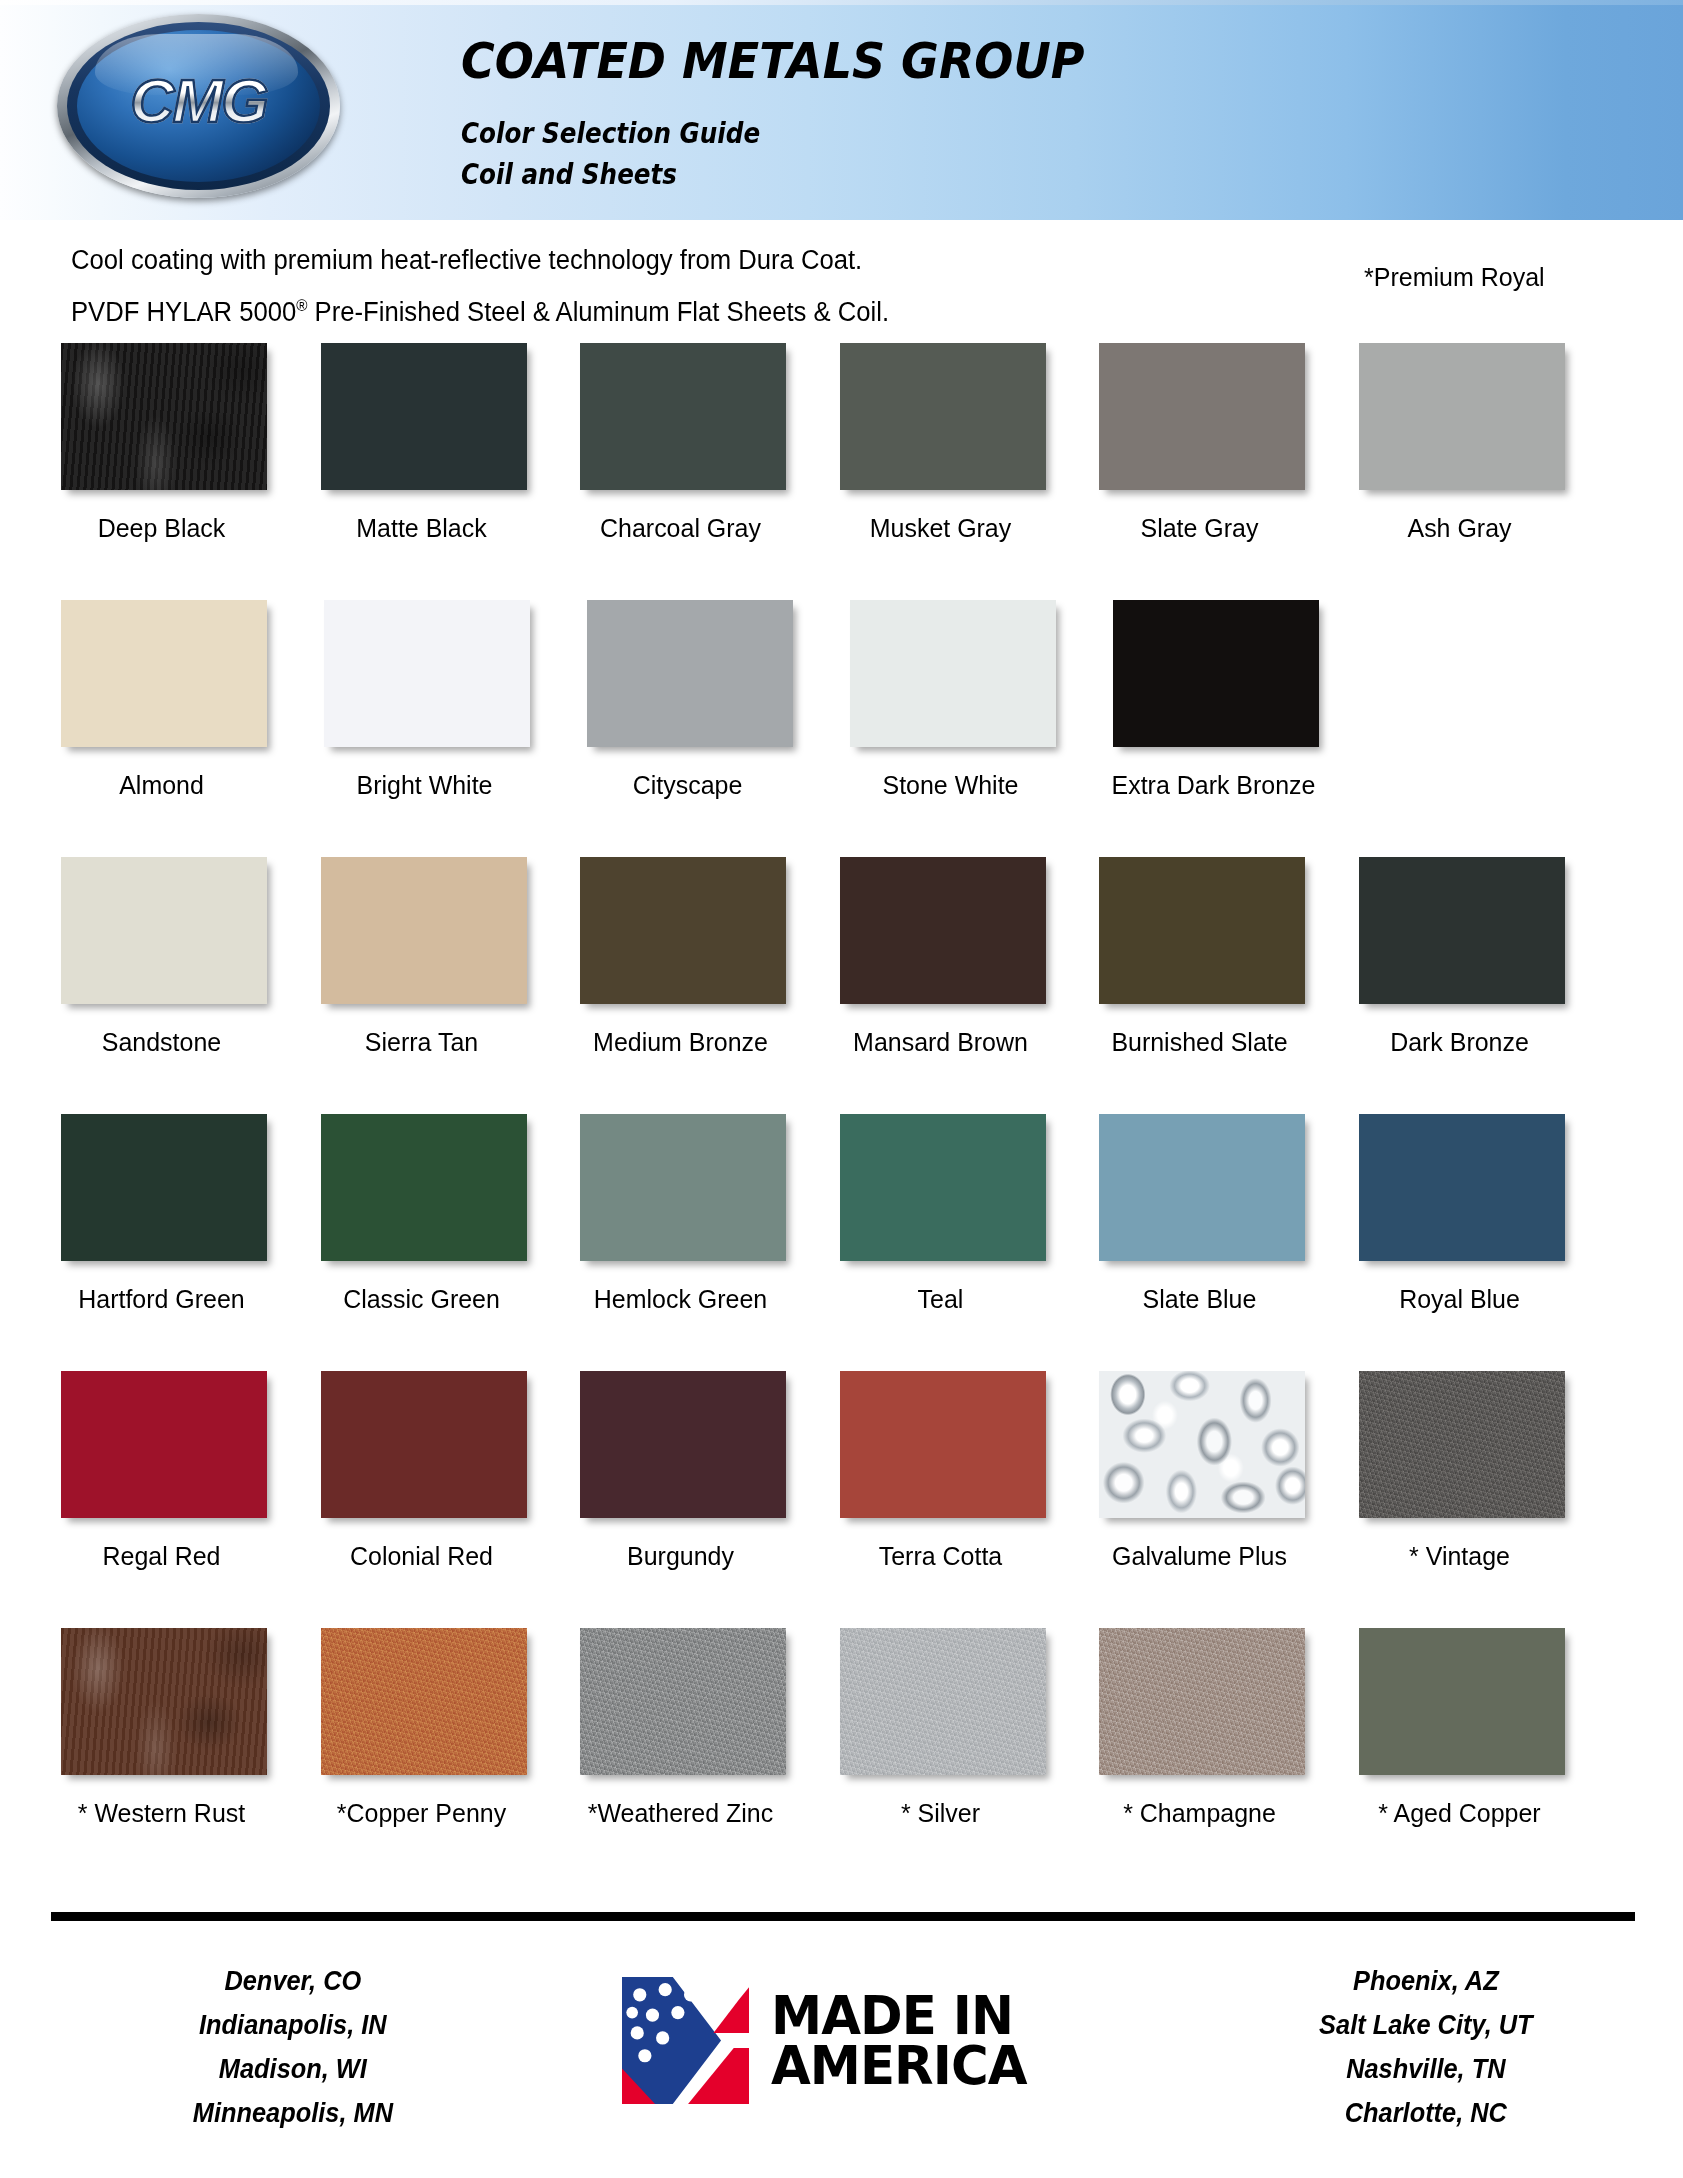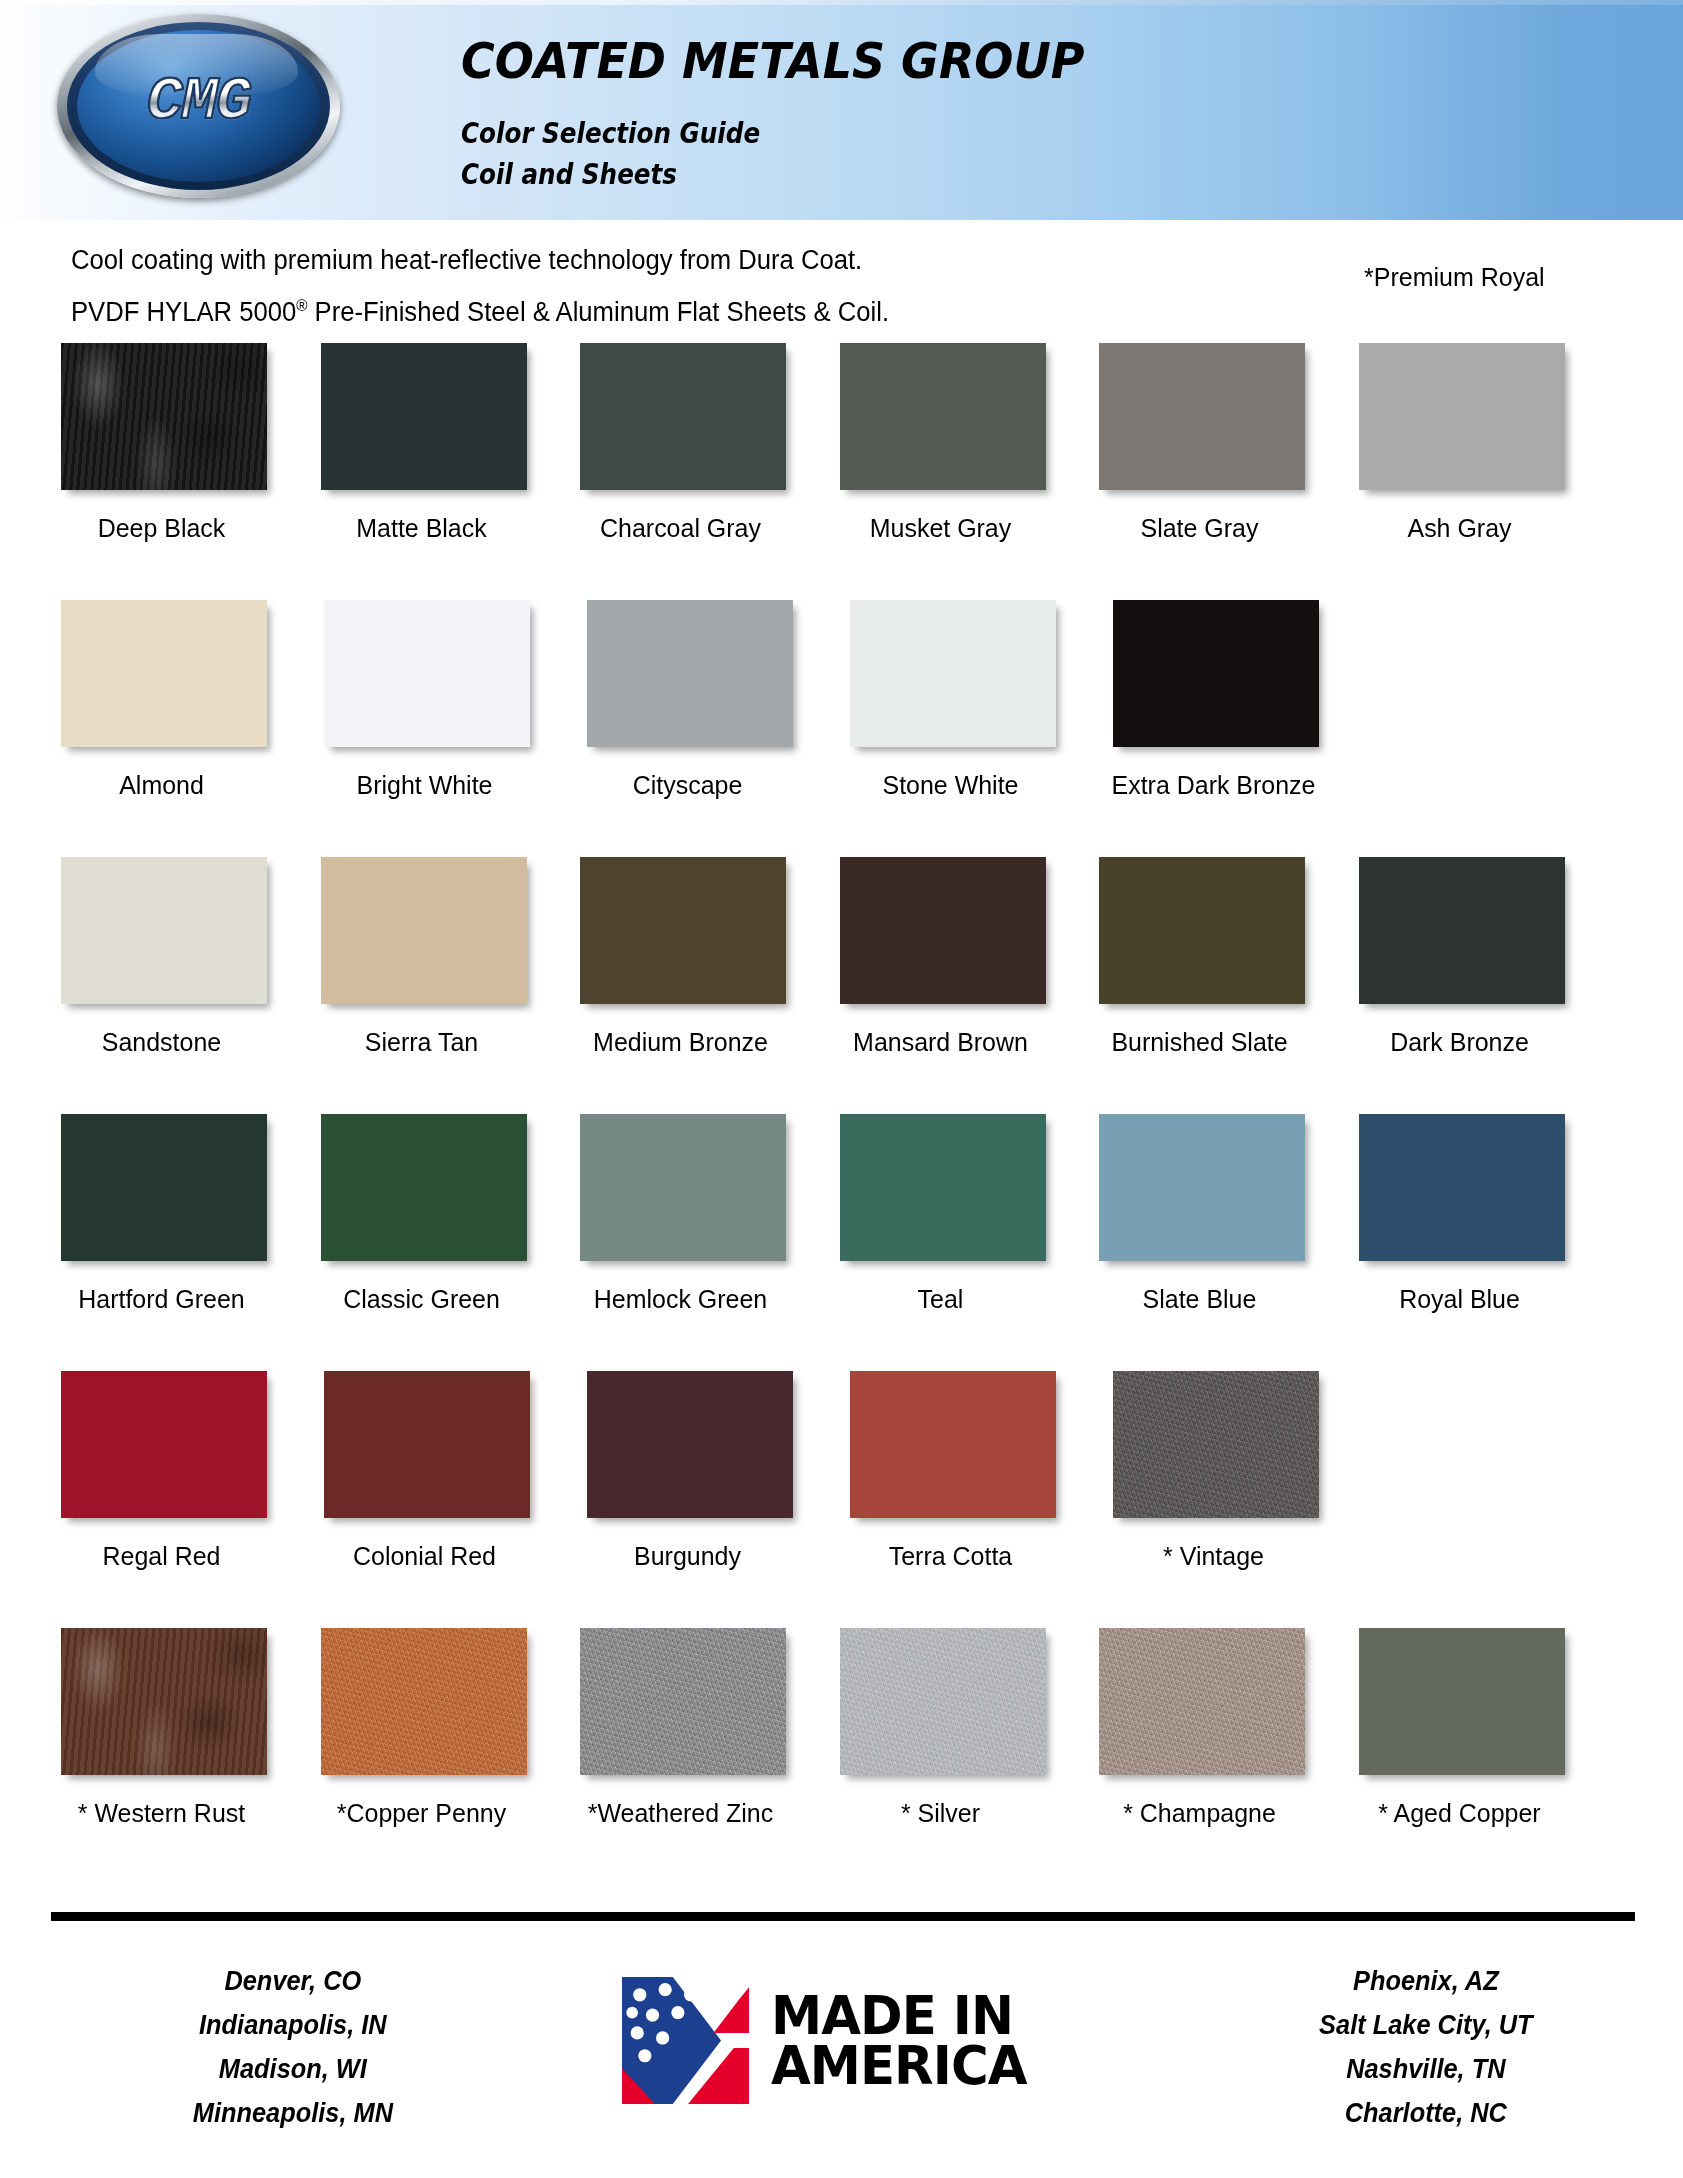--- a/index.html
+++ b/index.html
@@ -55,21 +55,21 @@
        #5b9ddb 0%, #2f71b8 32%, #17508f 58%, #0c305e 82%, #071f3f 100%);
   }
   .logo-gloss {
     position: absolute; left: 38px; top: 20px; width: 203px; height: 61px;
     border-radius: 50% 50% 46% 46% / 100% 100% 60% 60%;
     background: linear-gradient(180deg, rgba(255,255,255,0.42), rgba(255,255,255,0.03));
   }
   .logo-text {
     position: absolute; left: 0; right: 0; top: 57px;
     text-align: center;
-    font-family: Liberation Mono, monospace;
+    font-family: Liberation Sans, sans-serif;
     font-weight: bold;
     font-style: italic;
     font-size: 61px;
     letter-spacing: -2px;
     line-height: 1;
     background: linear-gradient(180deg, #ffffff 0%, #ffffff 36%, #8e969e 52%, #e9edf1 66%, #ffffff 100%);
     -webkit-background-clip: text;
     background-clip: text;
     color: transparent;
     -webkit-text-stroke: 2.5px #1a3a66;
@@ -388,20 +388,24 @@
         <div class="swatch" style="background: rgb(107, 42, 40);"></div>
         <div class="swatch-label">Colonial Red</div>
       </div>
       <div class="cell">
         <div class="swatch" style="background: rgb(72, 40, 46);"></div>
         <div class="swatch-label">Burgundy</div>
       </div>
       <div class="cell">
         <div class="swatch" style="background: rgb(166, 69, 58);"></div>
         <div class="swatch-label">Terra Cotta</div>
+      </div>
+      <div class="cell">
+        <div class="swatch tex-spangle" style="background: rgb(236, 239, 241);"></div>
+        <div class="swatch-label">Galvalume Plus</div>
       </div>
       <div class="cell">
         <div class="swatch tex-noise" style="background: rgb(92, 90, 88);"></div>
         <div class="swatch-label">* Vintage</div>
       </div>
     </div>
     <div class="row">
       <div class="cell">
         <div class="swatch tex-mottle" style="background: rgb(93, 52, 35);"></div>
         <div class="swatch-label">* Western Rust</div>

